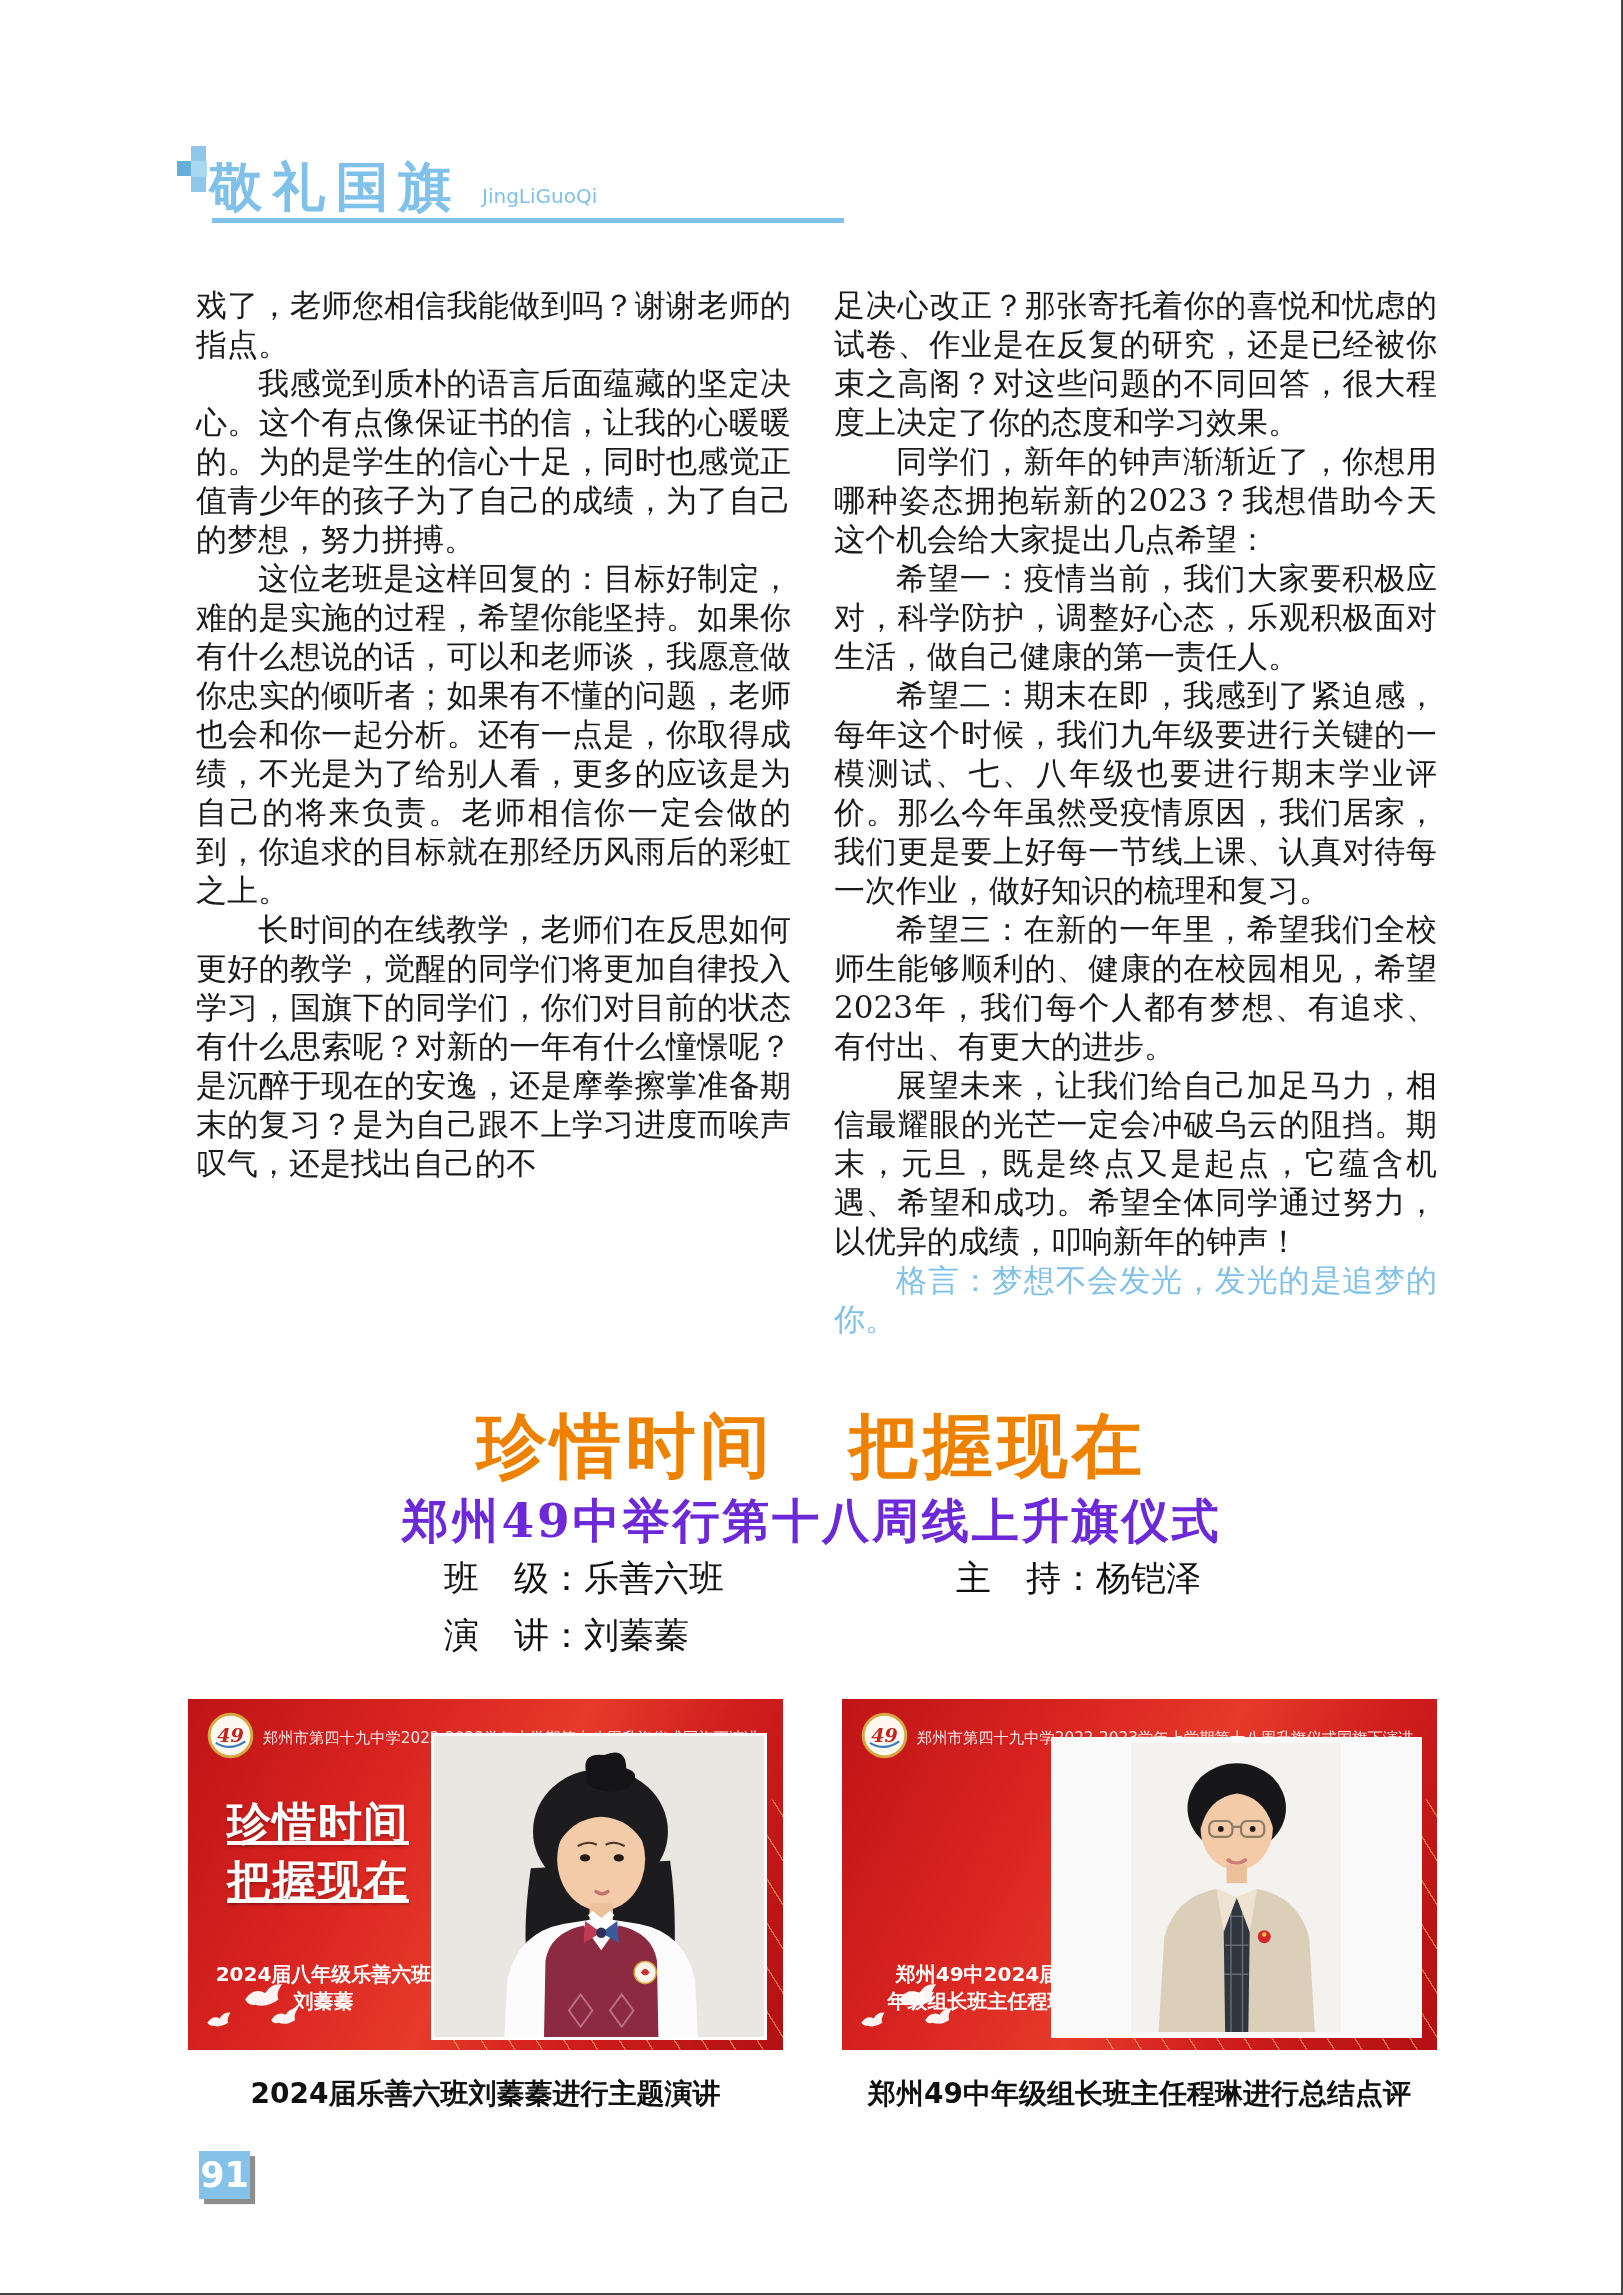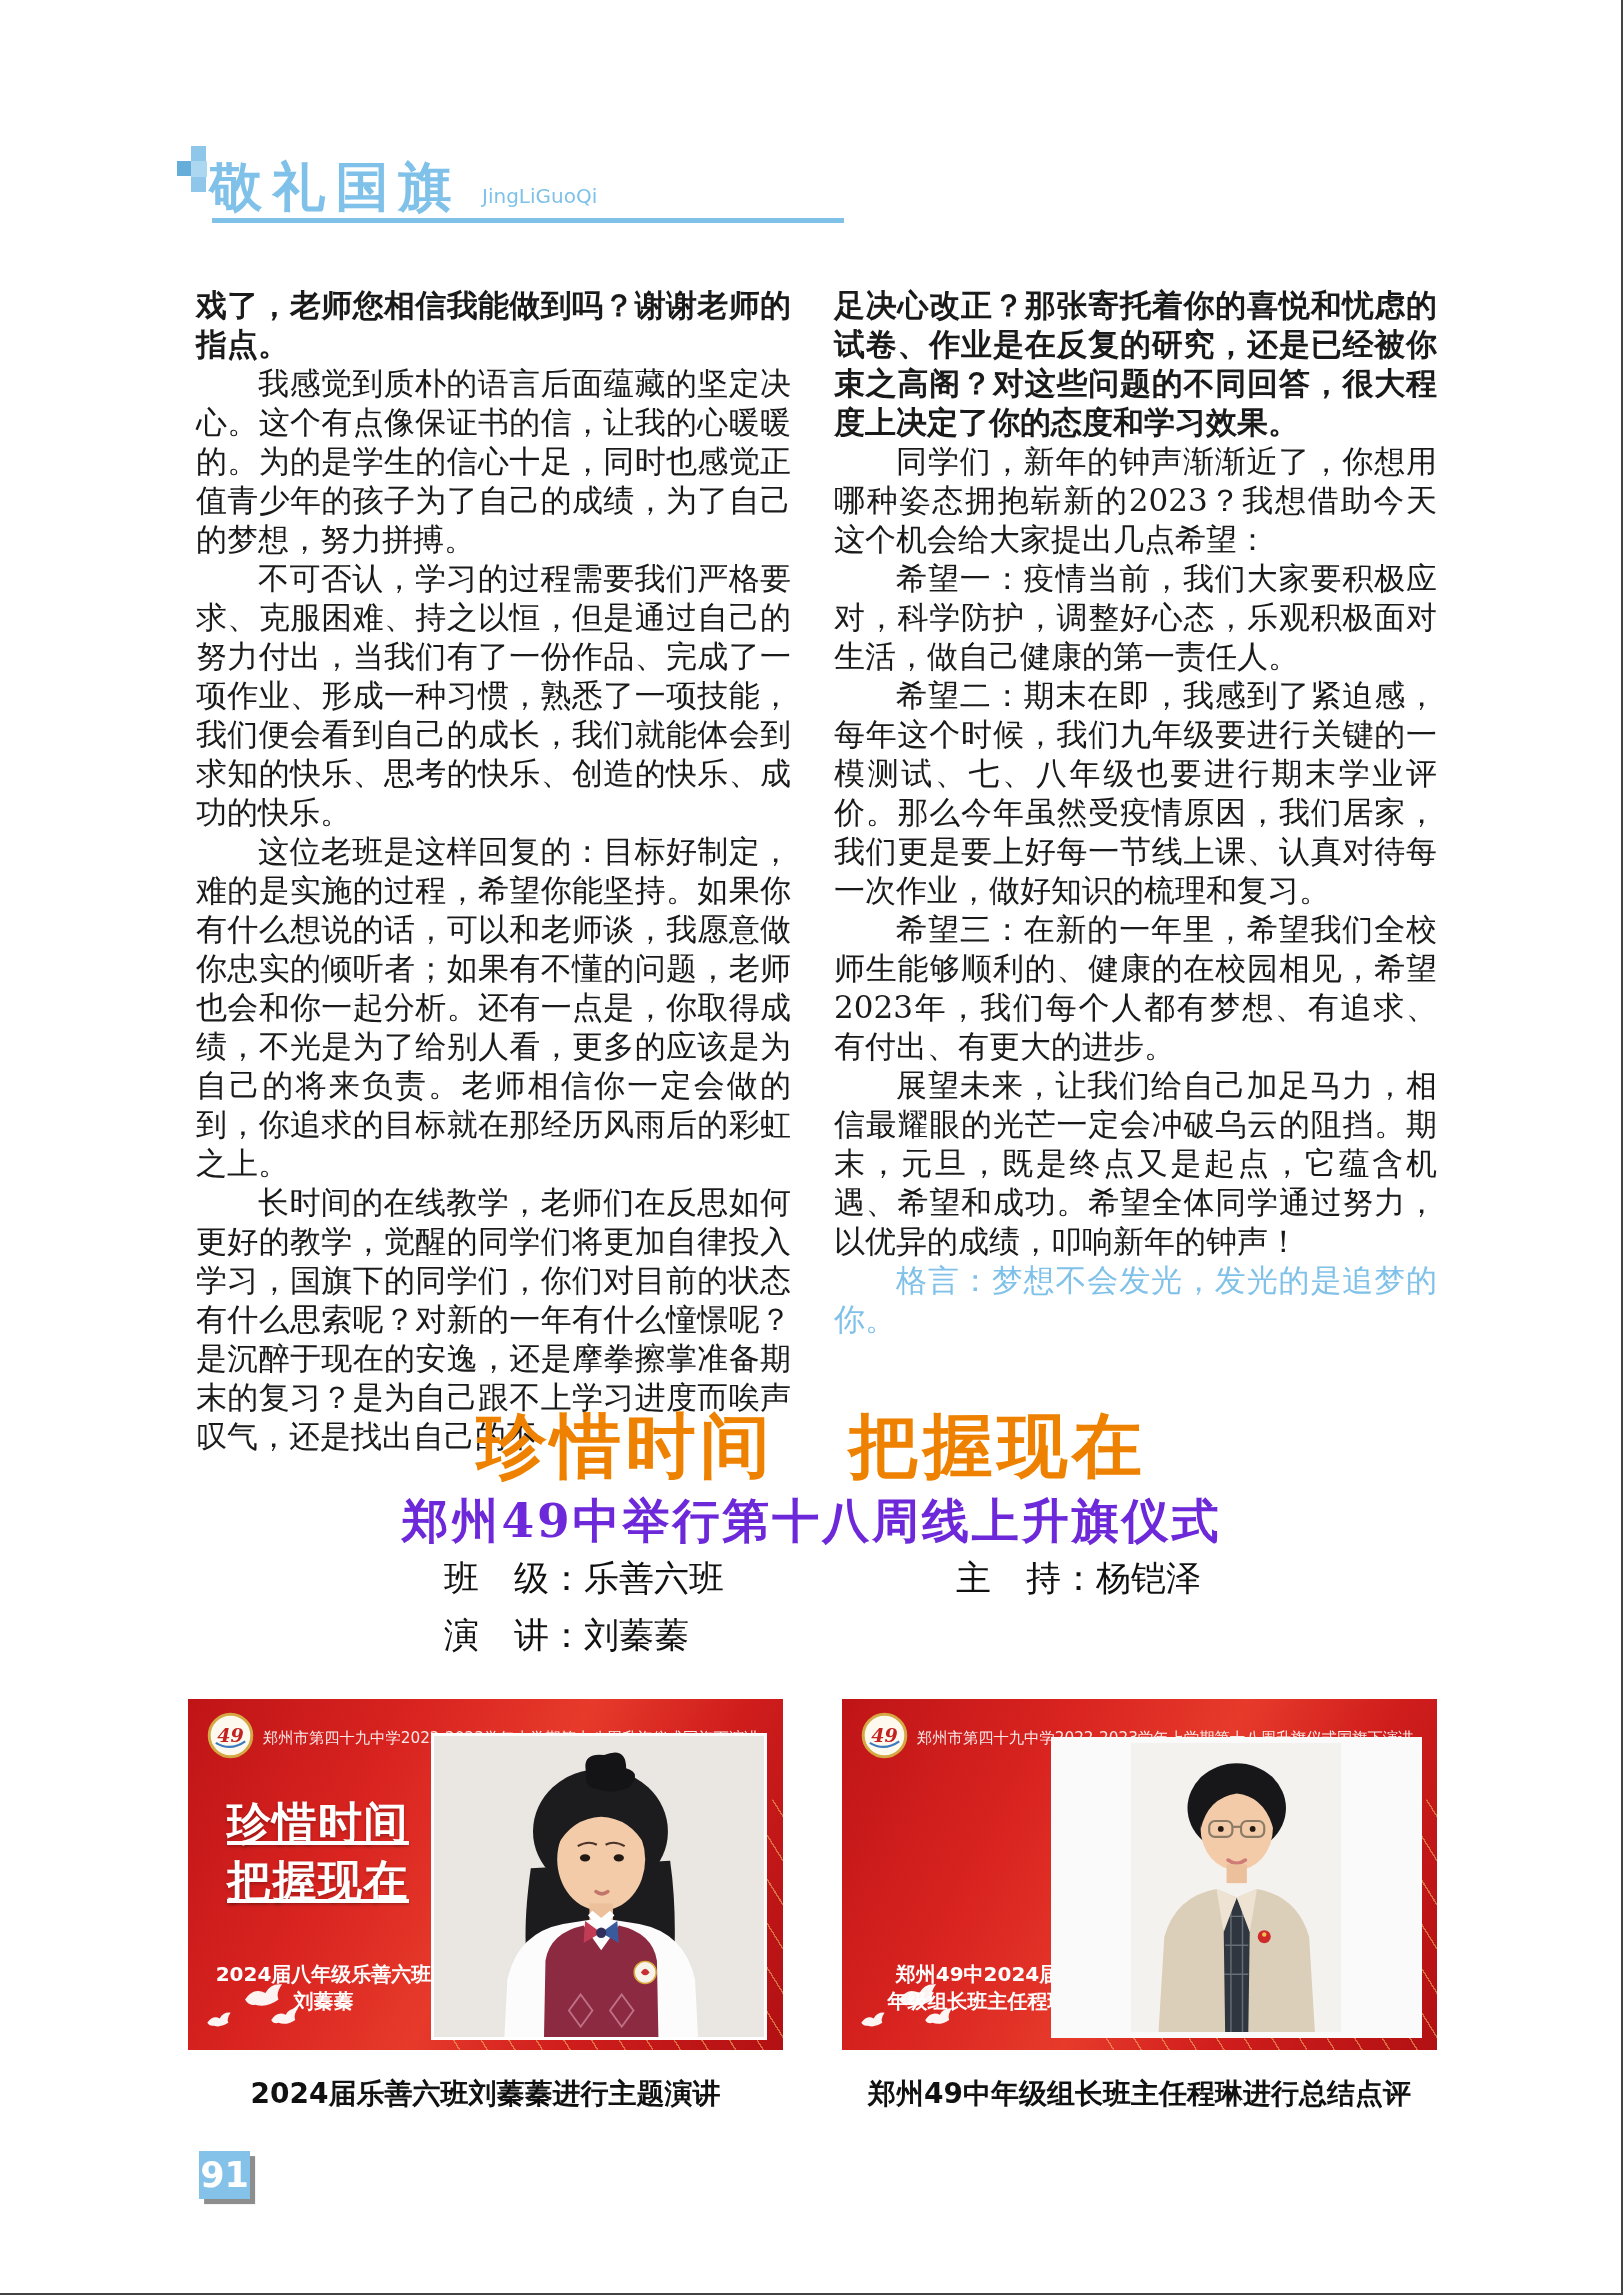--- a/index.html
+++ b/index.html
@@ -10,21 +10,21 @@
   .hdr-title{position:absolute;left:209px;top:152px;font-size:53px;font-weight:bold;
              letter-spacing:10.2px;color:#7fc1e8;font-family:"DejaVu Sans","Liberation Sans",sans-serif;}
   .hdr-pinyin{position:absolute;left:482px;top:184px;font-size:20px;color:#7fc1e8;
               font-family:"DejaVu Sans","Liberation Sans",sans-serif;}
   .hdr-line{position:absolute;left:212px;top:218px;width:632px;height:5.1px;background:#7fc1e8;}
   
   .col{position:absolute;top:286px;font-size:31px;line-height:39px;text-align:justify;}
   .col-left{left:196px;width:595px;}
   .col-right{left:834px;width:603px;}
   .col p{margin:0;text-indent:2em;}
-  .col p.no-indent{text-indent:0;font-weight:bold;}
+  .col p.no-indent{text-indent:0;}
   .motto{color:#7fc1e8;}
   
   .headline{position:absolute;left:0;top:1400px;width:1623px;text-align:center;
             color:#ee8200;font-weight:bold;font-size:70px;letter-spacing:4.4px;}
   .subhead{position:absolute;left:0;top:1490px;width:1623px;text-align:center;
            color:#6d28d9;font-weight:bold;font-size:47px;letter-spacing:2.9px;}
   
   .credit{position:absolute;font-size:35px;line-height:44px;color:#111;}
   
   .slide{position:absolute;top:1699px;width:595px;height:351px;overflow:hidden;
@@ -69,21 +69,20 @@
     <div class="hdr-sq" style="left:191px;top:161px;width:16px;height:16px;background:#abd7f1;"></div>
     <div class="hdr-sq" style="left:191px;top:177px;width:14.6px;height:14.6px;background:#8fc7ea;"></div>
     <div class="hdr-title">敬礼国旗</div>
     <div class="hdr-pinyin">JingLiGuoQi</div>
     <div class="hdr-line"></div>
   </div>
 
   <div class="col col-left">
     <p class="no-indent">戏了，老师您相信我能做到吗？谢谢老师的指点。</p>
     <p>我感觉到质朴的语言后面蕴藏的坚定决心。这个有点像保证书的信，让我的心暖暖的。为的是学生的信心十足，同时也感觉正值青少年的孩子为了自己的成绩，为了自己的梦想，努力拼搏。</p>
-    <p>不可否认，学习的过程需要我们严格要求、克服困难、持之以恒，但是通过自己的努力付出，当我们有了一份作品、完成了一项作业、形成一种习惯，熟悉了一项技能，我们便会看到自己的成长，我们就能体会到求知的快乐、思考的快乐、创造的快乐、成功的快乐。</p>
     <p>这位老班是这样回复的：目标好制定，难的是实施的过程，希望你能坚持。如果你有什么想说的话，可以和老师谈，我愿意做你忠实的倾听者；如果有不懂的问题，老师也会和你一起分析。还有一点是，你取得成绩，不光是为了给别人看，更多的应该是为自己的将来负责。老师相信你一定会做的到，你追求的目标就在那经历风雨后的彩虹之上。</p>
     <p>长时间的在线教学，老师们在反思如何更好的教学，觉醒的同学们将更加自律投入学习，国旗下的同学们，你们对目前的状态有什么思索呢？对新的一年有什么憧憬呢？是沉醉于现在的安逸，还是摩拳擦掌准备期末的复习？是为自己跟不上学习进度而唉声叹气，还是找出自己的不</p>
   </div>
   <div class="col col-right">
     <p class="no-indent">足决心改正？那张寄托着你的喜悦和忧虑的试卷、作业是在反复的研究，还是已经被你束之高阁？对这些问题的不同回答，很大程度上决定了你的态度和学习效果。</p>
     <p>同学们，新年的钟声渐渐近了，你想用哪种姿态拥抱崭新的2023？我想借助今天这个机会给大家提出几点希望：</p>
     <p>希望一：疫情当前，我们大家要积极应对，科学防护，调整好心态，乐观积极面对生活，做自己健康的第一责任人。</p>
     <p>希望二：期末在即，我感到了紧迫感，每年这个时候，我们九年级要进行关键的一模测试、七、八年级也要进行期末学业评价。那么今年虽然受疫情原因，我们居家，我们更是要上好每一节线上课、认真对待每一次作业，做好知识的梳理和复习。</p>
     <p>希望三：在新的一年里，希望我们全校师生能够顺利的、健康的在校园相见，希望2023年，我们每个人都有梦想、有追求、有付出、有更大的进步。</p>
     <p>展望未来，让我们给自己加足马力，相信最耀眼的光芒一定会冲破乌云的阻挡。期末，元旦，既是终点又是起点，它蕴含机遇、希望和成功。希望全体同学通过努力，以优异的成绩，叩响新年的钟声！</p>

